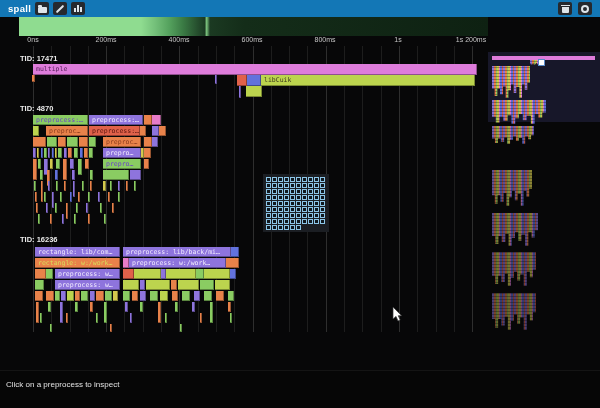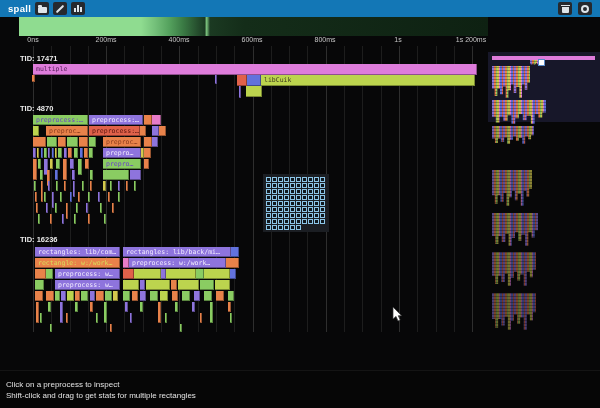--- a/index.html
+++ b/index.html
@@ -205,24 +205,24 @@
       <div class="bar" style="left: 100px; top: 203px; width: 2px; height: 10px; background: rgb(138, 204, 98); line-height: 10px;"></div>
       <div class="bar" style="left: 112px; top: 203px; width: 2px; height: 10px; background: rgb(232, 130, 74); line-height: 10px;"></div>
       <div class="bar" style="left: 38px; top: 214px; width: 2px; height: 10px; background: rgb(138, 204, 98); line-height: 10px;"></div>
       <div class="bar" style="left: 50px; top: 214px; width: 2px; height: 10px; background: rgb(232, 130, 74); line-height: 10px;"></div>
       <div class="bar" style="left: 62px; top: 214px; width: 2px; height: 10px; background: rgb(142, 116, 221); line-height: 10px;"></div>
       <div class="bar" style="left: 74px; top: 214px; width: 2px; height: 10px; background: rgb(138, 204, 98); line-height: 10px;"></div>
       <div class="bar" style="left: 88px; top: 214px; width: 2px; height: 10px; background: rgb(232, 130, 74); line-height: 10px;"></div>
       <div class="bar" style="left: 104px; top: 214px; width: 2px; height: 10px; background: rgb(138, 204, 98); line-height: 10px;"></div>
       <div class="tid-header" style="left: 20px; top: 235px;">TID: 16236</div>
       <div class="bar" style="left: 35px; top: 247px; width: 85px; height: 10px; background: rgb(142, 116, 221); line-height: 10px;">
-        <span style="color: rgb(242, 236, 255);">rectangles: lib/com…</span>
+        <span style="color: rgb(242, 236, 255);">rectangle: lib/com…</span>
       </div>
       <div class="bar" style="left: 123px; top: 247px; width: 108px; height: 10px; background: rgb(142, 116, 221); line-height: 10px;">
-        <span style="color: rgb(242, 236, 255);">rectangles: lib/back/mi…</span>
+        <span style="color: rgb(242, 236, 255);">preprocess: lib/back/mi…</span>
       </div>
       <div class="bar" style="left: 231px; top: 247px; width: 8px; height: 10px; background: rgb(98, 114, 221); line-height: 10px;"></div>
       <div class="bar" style="left: 35px; top: 258px; width: 85px; height: 10px; background: rgb(232, 130, 74); line-height: 10px;">
         <span style="color: rgb(216, 222, 90);">rectangle: w:/work…</span>
       </div>
       <div class="bar" style="left: 123px; top: 258px; width: 6px; height: 10px; background: rgb(232, 124, 200); line-height: 10px;"></div>
       <div class="bar" style="left: 129px; top: 258px; width: 97px; height: 10px; background: rgb(142, 116, 221); line-height: 10px;">
         <span style="color: rgb(242, 236, 255);">preprocess: w:/work…</span>
       </div>
       <div class="bar" style="left: 226px; top: 258px; width: 13px; height: 10px; background: rgb(232, 130, 74); line-height: 10px;"></div>
@@ -392,21 +392,20 @@
       <div class="blob blob-noise" style="left: 492px; top: 100px; width: 54px; height: 24px; opacity: 0.95;"></div>
       <div class="blob blob-noise" style="left: 492px; top: 126px; width: 42px; height: 18px; opacity: 0.8;"></div>
       <div class="blob blob-noise" style="left: 492px; top: 170px; width: 40px; height: 36px; opacity: 0.65;"></div>
       <div class="blob blob-noise" style="left: 492px; top: 213px; width: 46px; height: 33px; opacity: 0.6;"></div>
       <div class="blob blob-noise" style="left: 492px; top: 252px; width: 44px; height: 34px; opacity: 0.55;"></div>
       <div class="blob blob-noise" style="left: 492px; top: 293px; width: 44px; height: 37px; opacity: 0.5;"></div>
     </div>
 
   <div class="statusbar">
     <div class="status-line" style="top:9px">Click on a preprocess to inspect</div>
-    <div class="status-line" style="top:20px">Shift-click and drag to get stats for multiple rectangles</div>
   </div>
 
   <div class="cursor" style="left: 392px; top: 307px;">
     <svg width="14" height="16" viewBox="0 0 14 16">
       <path d="M1,0 L1,12 L4,9.4 L6,14 L8.2,13 L6.3,8.7 L9.6,8.7 Z" fill="#ffffff" stroke="#333333" stroke-width="0.7"></path>
     </svg>
   </div>
 
 </div>
 

